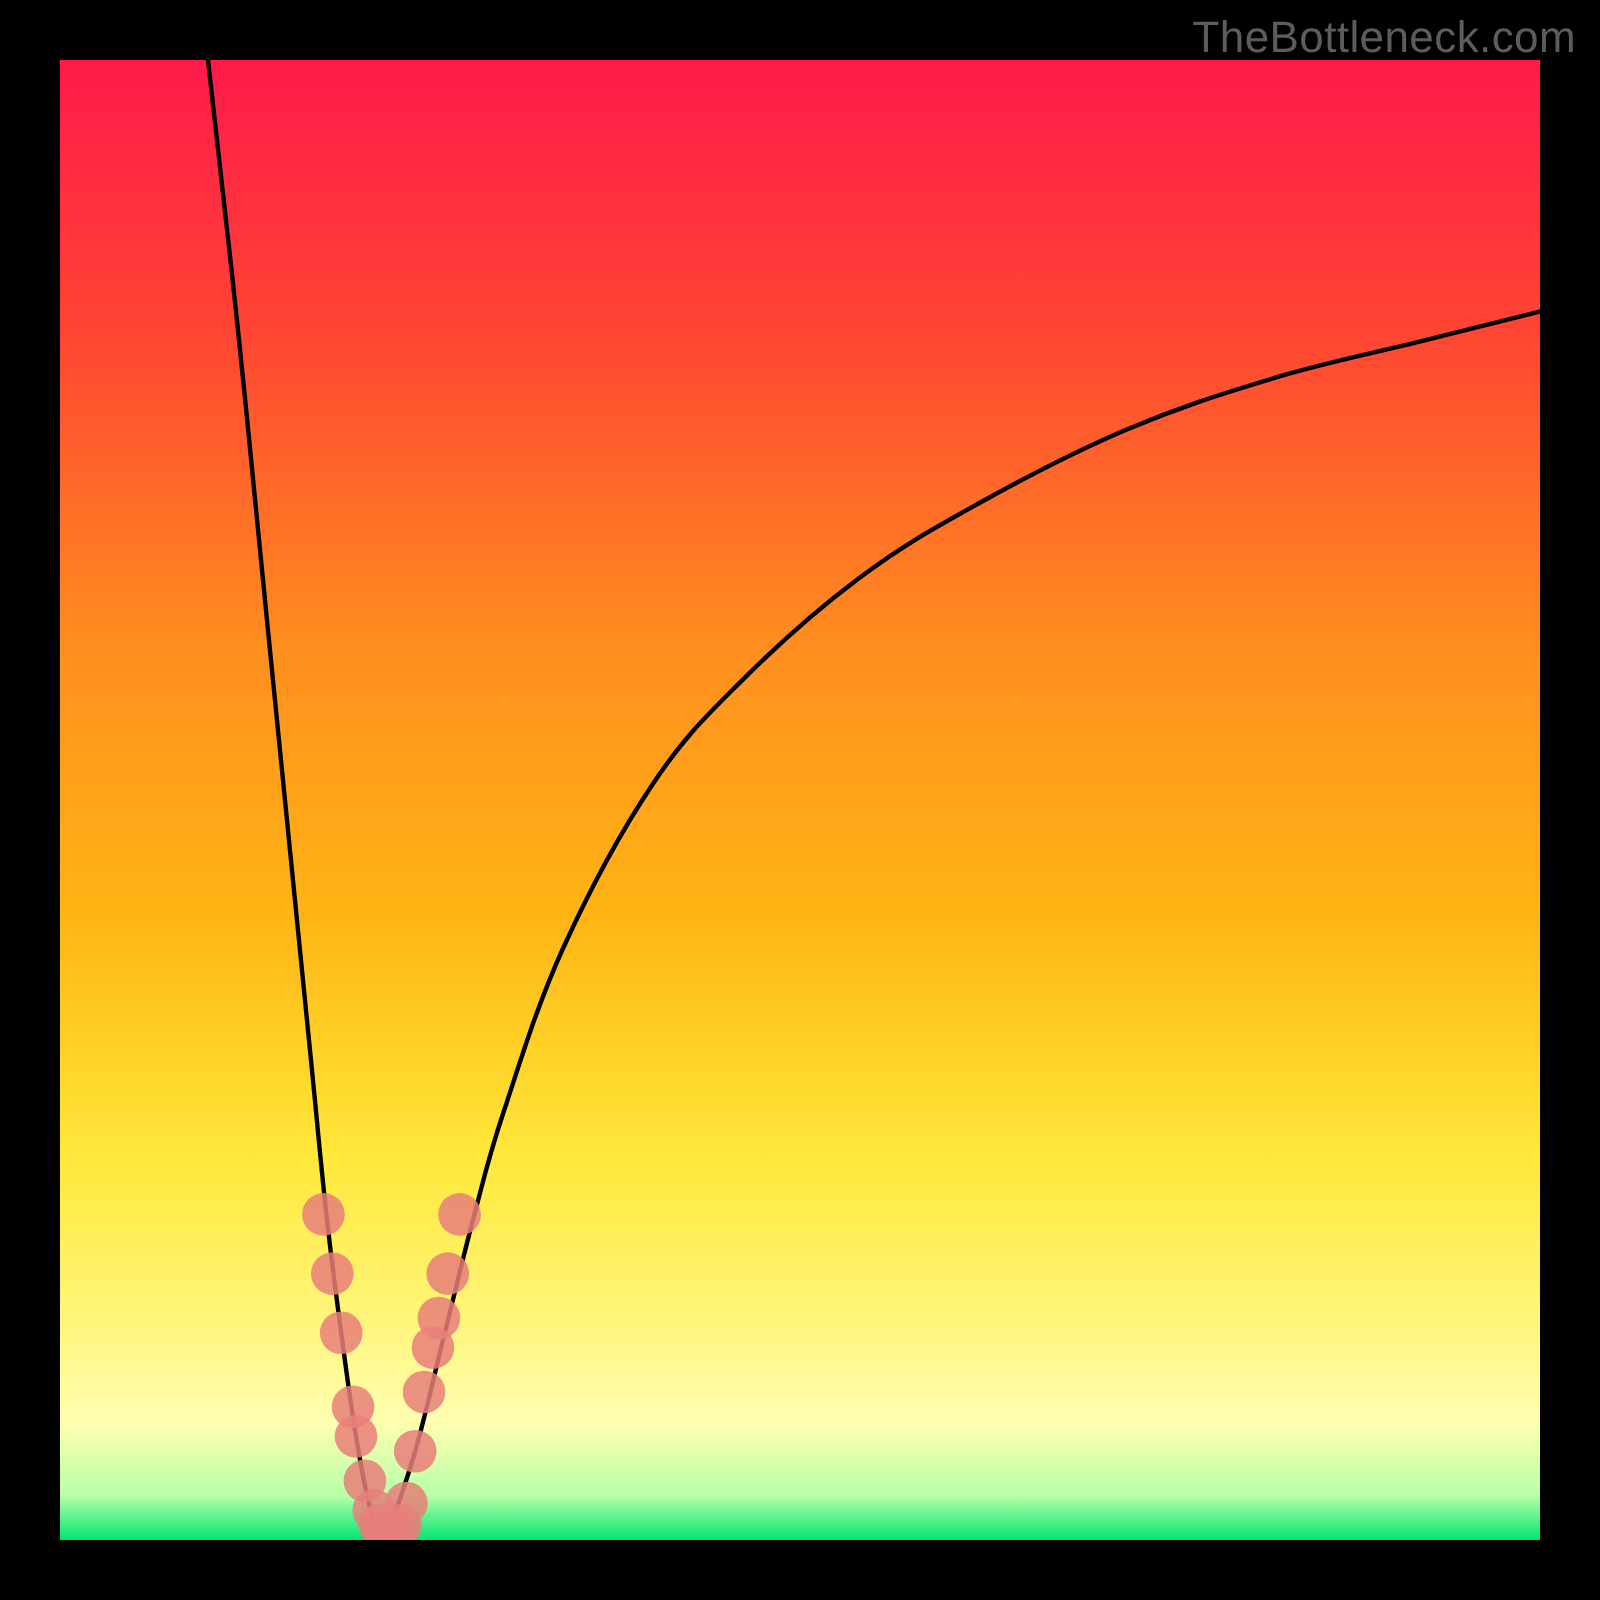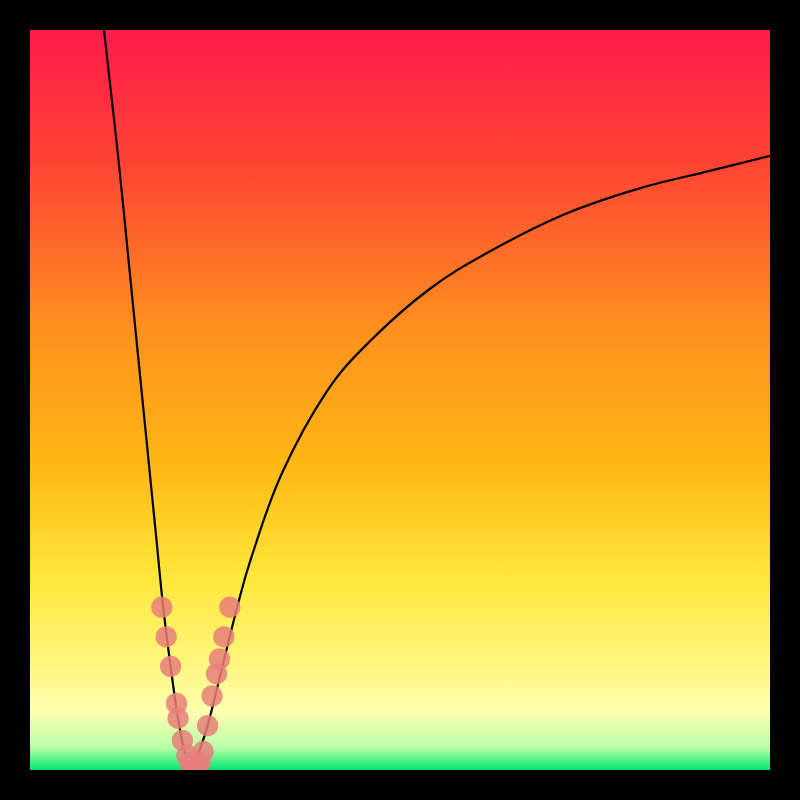--- a/index.html
+++ b/index.html
@@ -93,13 +93,14 @@
           <circle cx="182.04000000000002" cy="666" r="10.66" fill="#e77f7a" fill-opacity="0.85" stroke="#b3514d" stroke-width="0"></circle>
           <circle cx="186.48" cy="643.8" r="10.66" fill="#e77f7a" fill-opacity="0.85" stroke="#b3514d" stroke-width="0"></circle>
           <circle cx="189.44" cy="629" r="10.66" fill="#e77f7a" fill-opacity="0.85" stroke="#b3514d" stroke-width="0"></circle>
           <circle cx="193.88" cy="606.8" r="10.66" fill="#e77f7a" fill-opacity="0.85" stroke="#b3514d" stroke-width="0"></circle>
           <circle cx="199.8" cy="577.2" r="10.66" fill="#e77f7a" fill-opacity="0.85" stroke="#b3514d" stroke-width="0"></circle>
         </g>
     </svg>
 
   </div>
 
+  <div class="watermark">TheBottleneck.com</div>
 </div>
 
 </body></html>

